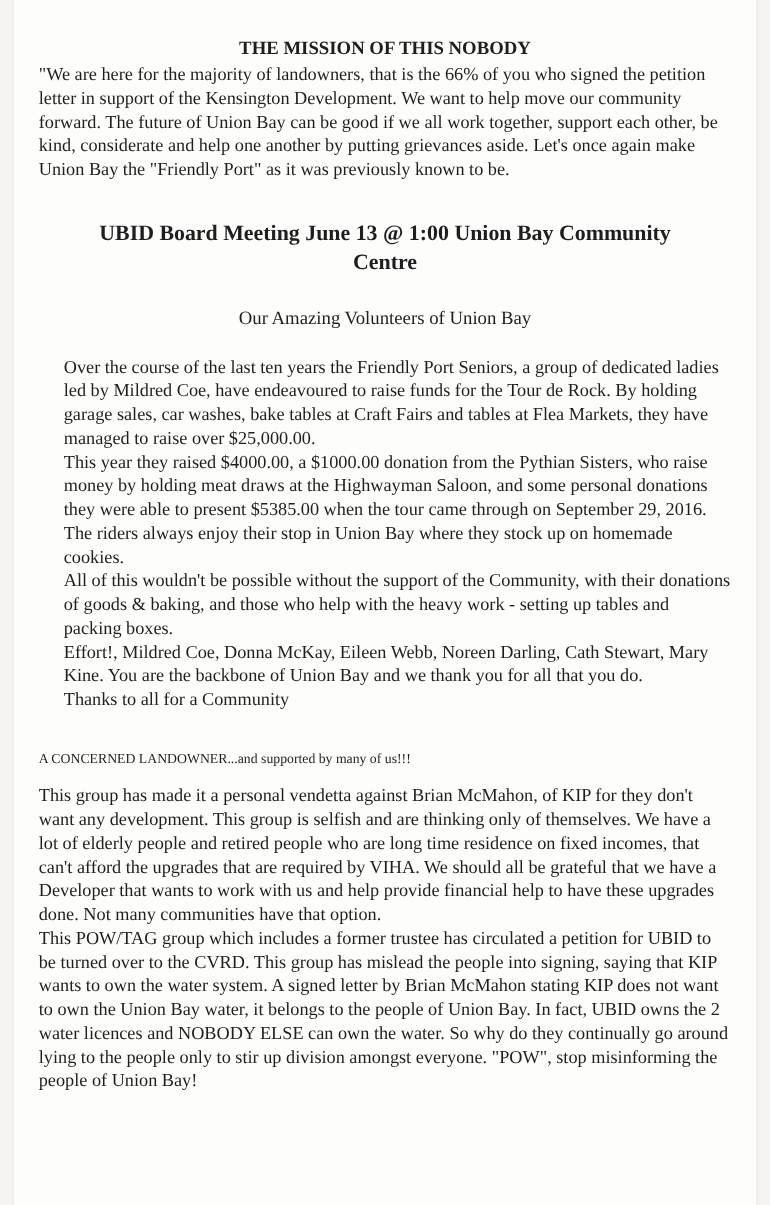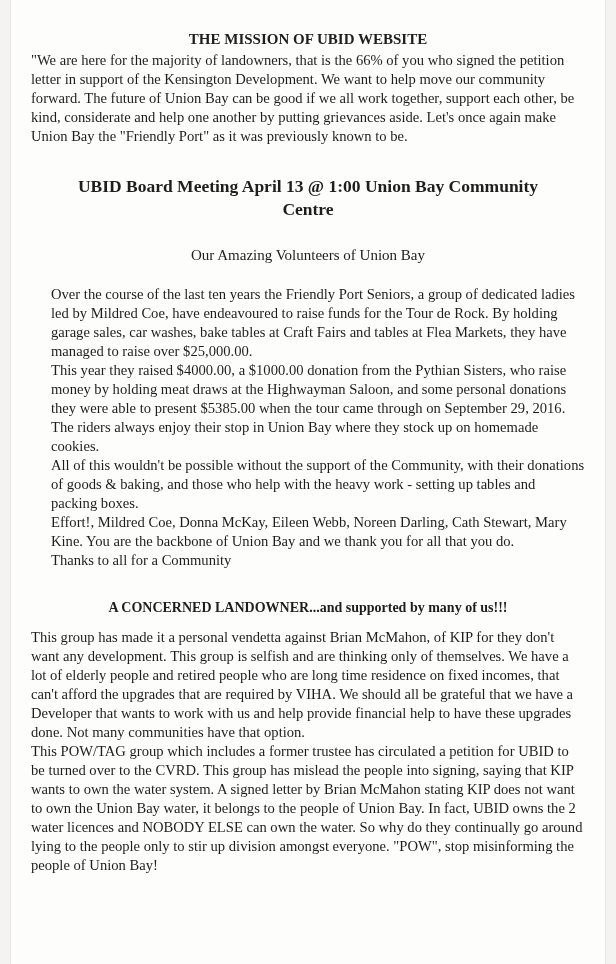--- a/index.html
+++ b/index.html
@@ -44,39 +44,39 @@
     font-weight: normal;
     text-align: center;
     margin: 25px 0 11px 0;
     line-height: 19px;
   }
   .vol-block {
     margin-left: 20px;
     margin-top: 20px;
   }
   .h-landowner {
-    font-size: 14px;
-    font-weight: bold;
-    text-align: center;
+    font-size: 11px;
+    font-weight: normal;
+    text-align: left;
     margin: 28px 0 11px 0;
     line-height: 19px;
   }
 </style>
 </head>
 <body>
 
 <div class="paper">
 
   <section>
-    <h1 class="h-mission">THE MISSION OF UBID WEBSITE</h1>
+    <h1 class="h-mission">THE MISSION OF THIS NOBODY</h1>
     <p>"We are here for the majority of landowners, that is the 66% of you who signed the petition letter in support of the Kensington Development. We want to help move our community forward. The future of Union Bay can be good if we all work together, support each other, be kind, considerate and help one another by putting grievances aside. Let's once again make Union Bay the "Friendly Port" as it was previously known to be.</p>
   </section>
 
   <section>
-    <h1 class="h-meeting">UBID Board Meeting April 13 @ 1:00 Union Bay Community Centre</h1>
+    <h1 class="h-meeting">UBID Board Meeting June 13 @ 1:00 Union Bay Community Centre</h1>
   </section>
 
   <section>
     <h2 class="h-volunteers">Our Amazing Volunteers of Union Bay</h2>
     <div class="vol-block">
       <p>Over the course of the last ten years the Friendly Port Seniors, a group of dedicated ladies led by Mildred Coe, have endeavoured to raise funds for the Tour de Rock. By holding garage sales, car washes, bake tables at Craft Fairs and tables at Flea Markets, they have managed to raise over $25,000.00.</p>
       <p>This year they raised $4000.00, a $1000.00 donation from the Pythian Sisters, who raise money by holding meat draws at the Highwayman Saloon, and some personal donations they were able to present $5385.00 when the tour came through on September 29, 2016. The riders always enjoy their stop in Union Bay where they stock up on homemade cookies.</p>
       <p>All of this wouldn't be possible without the support of the Community, with their donations of goods &amp; baking, and those who help with the heavy work - setting up tables and packing boxes.</p>
       <p>Effort!, Mildred Coe, Donna McKay, Eileen Webb, Noreen Darling, Cath Stewart, Mary Kine. You are the backbone of Union Bay and we thank you for all that you do.</p>
       <p>Thanks to all for a Community</p>

